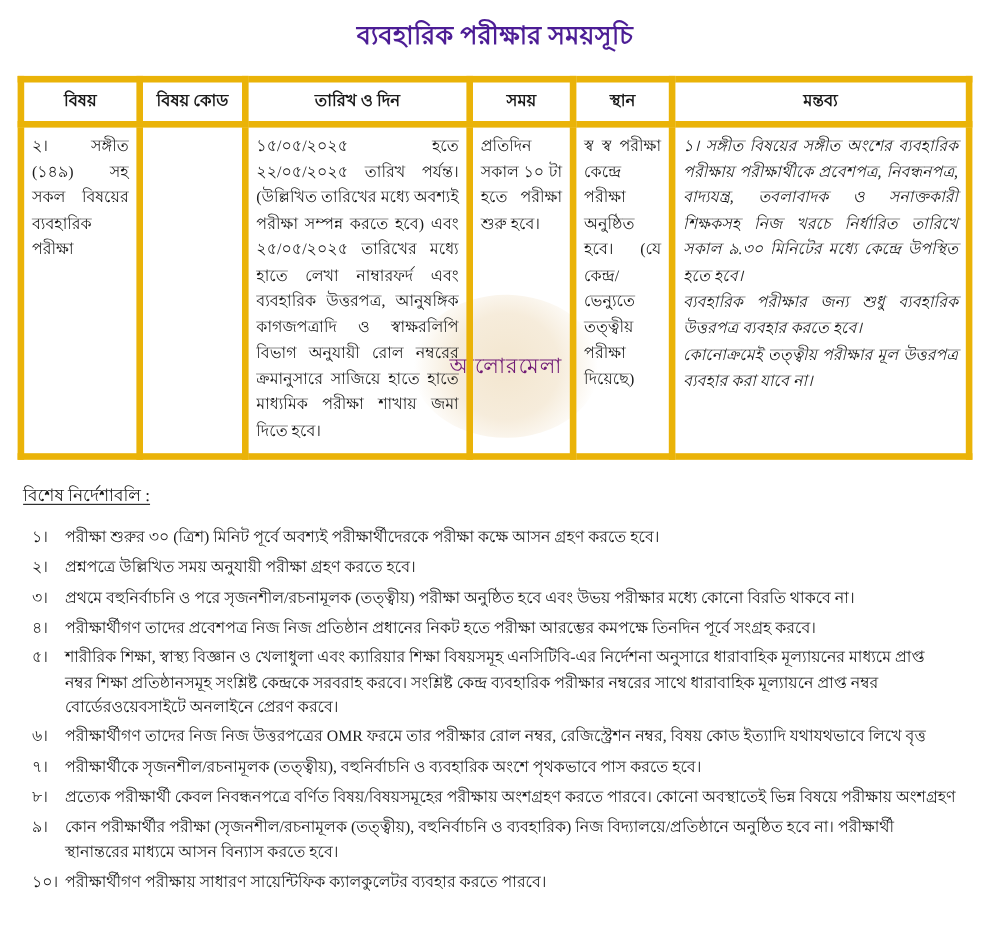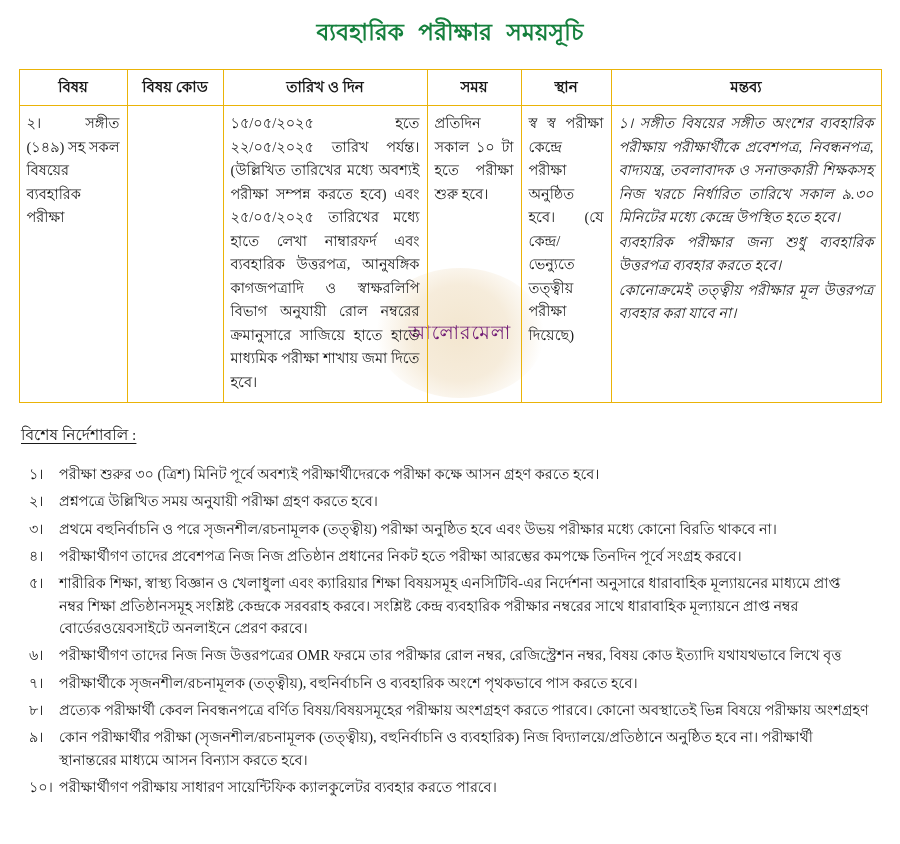--- a/index.html
+++ b/index.html
@@ -49,34 +49,33 @@
   }
   .content { position: relative; z-index: 2; }
 
   h1.doc-title {
     margin: 0;
     padding: 14px 0 12px 0;
     text-align: center;
     font-size: 23px;
     font-weight: 700;
     letter-spacing: 0.3px;
-    color: #15803d;
-    font-family: Liberation Mono, monospace;
+    color: #4c1d95;
   }
 
   table.schedule {
     width: 862px;
     margin: 4px auto 0 auto;
     border-collapse: collapse;
     table-layout: fixed;
     background: transparent;
   }
   table.schedule th,
   table.schedule td {
-    border: 1px solid #eab308;
+    border: 6px solid #eab308;
     vertical-align: top;
     padding: 6px 7px 8px 7px;
     font-size: 14.5px;
     line-height: 1.62;
   }
   table.schedule th {
     text-align: center;
     font-weight: 700;
     padding: 5px 4px 6px 4px;
     font-size: 15px;

